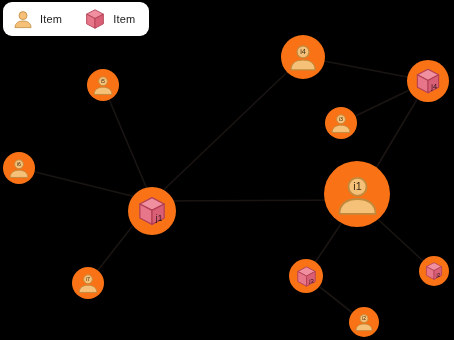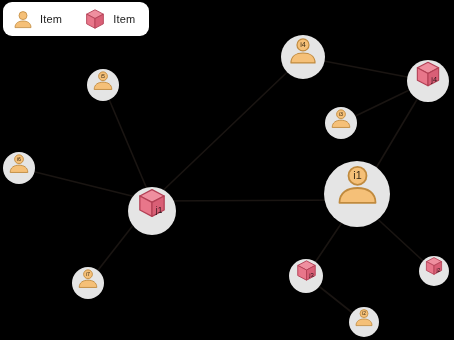--- a/index.html
+++ b/index.html
@@ -45,24 +45,24 @@
   .legend-label {
     font-size: 11px;
     color: #1b1b1b;
     letter-spacing: 0.2px;
     white-space: nowrap;
   }
   
   .node {
     position: absolute;
     border-radius: 50%;
-    background: #e5e5e5;
+    background: #f97316;
     box-shadow: 0 2px 4px rgba(0,0,0,0.45);
     display: flex;
-    align-items: flex-start;
+    align-items: center;
     justify-content: center;
     transform: translate(-50%, -50%);
     z-index: 10;
   }
   .node-glyph {
     display: block;
     overflow: visible;
   }
 </style>
 </head>

